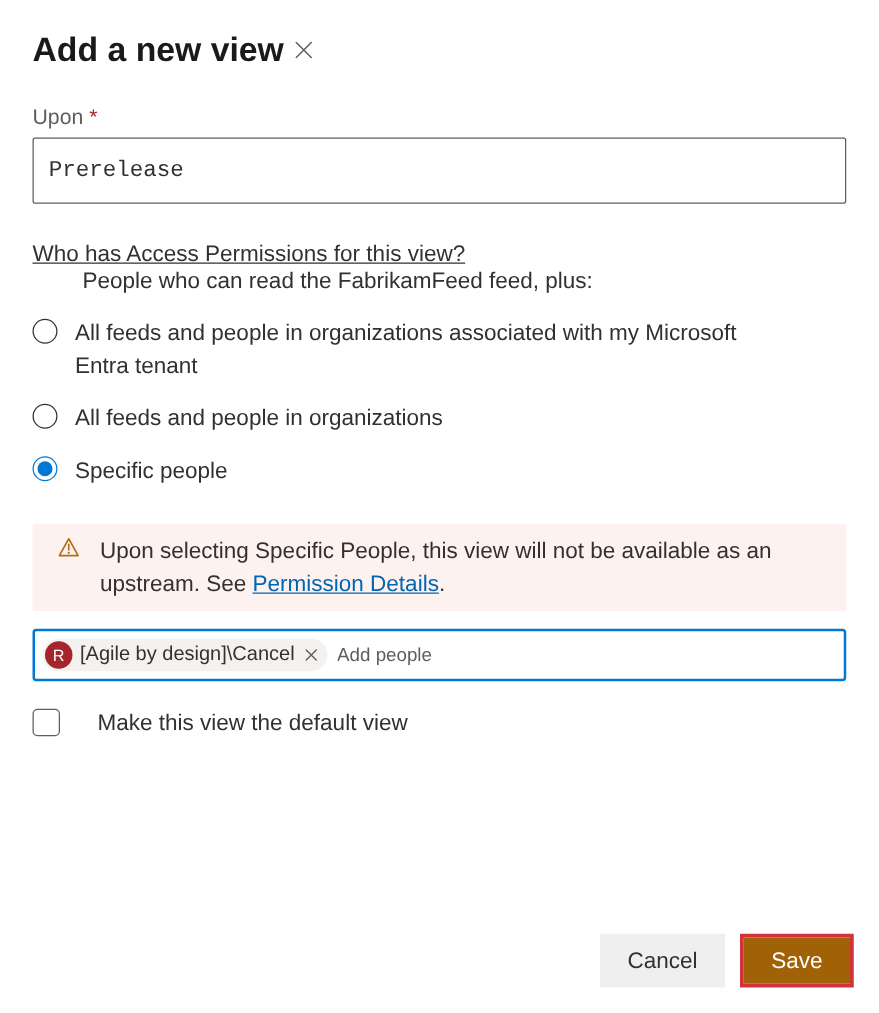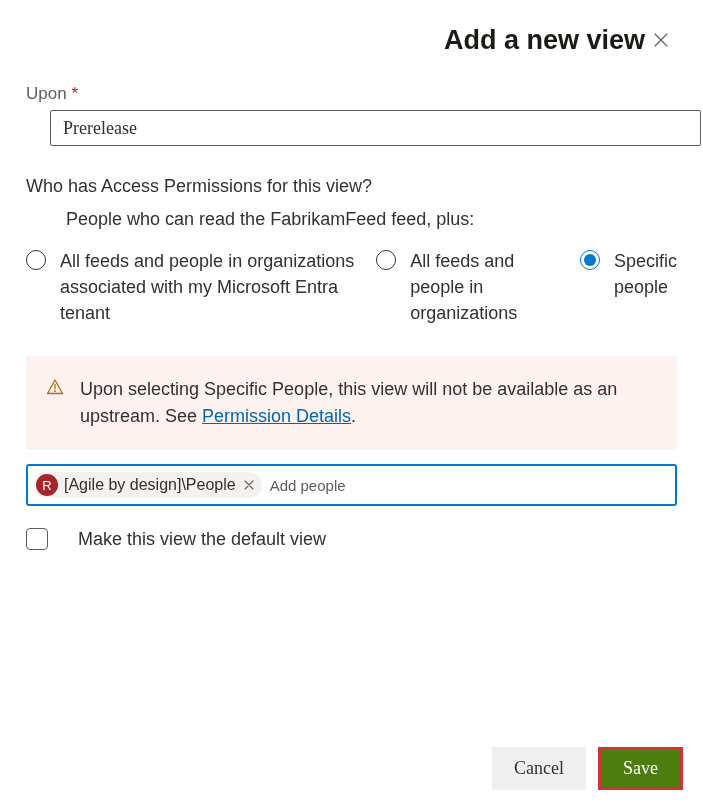--- a/index.html
+++ b/index.html
@@ -12,21 +12,21 @@
       font-size: 14px;
       color: #323130;
       background: #ffffff;
       width: 703px;
       height: 810px;
       padding: 24px 26px;
       position: relative;
     }
     .header {
       display: flex;
-      justify-content: flex-end;
+      justify-content: flex-start;
       align-items: center;
       margin-bottom: 28px;
     }
     .title {
       font-size: 27px;
       font-weight: 600;
       color: #1b1a19;
     }
     .close-btn {
       cursor: pointer;
@@ -44,45 +44,44 @@
       font-size: 17px;
       color: #605e5c;
       margin-bottom: 6px;
       display: block;
     }
     .required-star {
       color: #a4262c;
     }
     .text-input {
       width: 100%;
-      height: 36px;
+      height: 53px;
       padding: 8px 12px;
       font-size: 18px;
       color: #323130;
       border: 1px solid #605e5c;
       border-radius: 2px;
       outline: none;
-      font-family: Liberation Serif, serif;
+      font-family: Liberation Mono, monospace;
       margin-bottom: 30px;
-      margin-left: 24px;
     }
     .question {
       font-size: 18px;
       color: #323130;
-      margin-bottom: 12px;
+      text-decoration: underline;
     }
     .subtext {
       font-size: 18px;
       color: #323130;
       margin-bottom: 18px;
       margin-left: 40px;
     }
     .radio-group {
       display: flex;
-      flex-direction: row;
+      flex-direction: column;
       gap: 16px;
       margin-bottom: 30px;
     }
     .radio-row {
       display: flex;
       align-items: flex-start;
       gap: 14px;
     }
     .radio-circle {
       flex: 0 0 20px;
@@ -109,21 +108,21 @@
     }
     .radio-label {
       font-size: 18px;
       color: #323130;
       line-height: 1.45;
       max-width: 550px;
     }
     .info-box {
       background: #fdf2ef;
       border-radius: 2px;
-      padding: 20px 20px;
+      padding: 8px 20px;
       display: flex;
       gap: 16px;
       margin-bottom: 14px;
     }
     .warning-icon {
       flex: 0 0 18px;
       margin-top: 2px;
     }
     .info-text {
       font-size: 18px;
@@ -208,34 +207,34 @@
       gap: 0;
       position: absolute;
       right: 20px;
       bottom: 20px;
     }
     .footer .btn {
       padding: 8px 22px;
       font-size: 18px;
       border: none;
       cursor: pointer;
-      font-family: Liberation Serif, serif;
+      font-family: Liberation Sans, sans-serif;
     }
     .btn-secondary {
       background: #efefef;
       color: #323130;
       margin-right: 12px;
     }
     .btn-primary-wrap {
       border: 3px solid #d13438;
       display: inline-block;
       padding: 0;
     }
     .btn-primary {
-      background: #4d7c0f;
+      background: #a16207;
       color: #ffffff;
       height: 100%;
     }
   </style>
 </head>
 <body>
 
 
 
 <div class="header">
@@ -280,21 +279,21 @@
       </svg>
   </span>
   <p class="info-text">
     <span>Upon selecting Specific People, this view will not be available as an upstream. See </span><a class="link">Permission Details</a><span>.</span>
   </p>
 </div>
 
 <div class="people-box">
   <span class="chip">
     <span class="chip-avatar">R</span>
-    <span>[Agile by design]\People</span>
+    <span>[Agile by design]\Cancel</span>
     <span class="chip-remove">
       <svg width="10" height="10" viewBox="0 0 10 10">
           <path d="M1 1 L9 9 M9 1 L1 9" stroke="#605e5c" stroke-width="1.1" stroke-linecap="round"></path>
         </svg>
     </span>
   </span>
   <input class="people-input" type="text" placeholder="Add people" style="">
 </div>
 
 <div class="checkbox-row">

